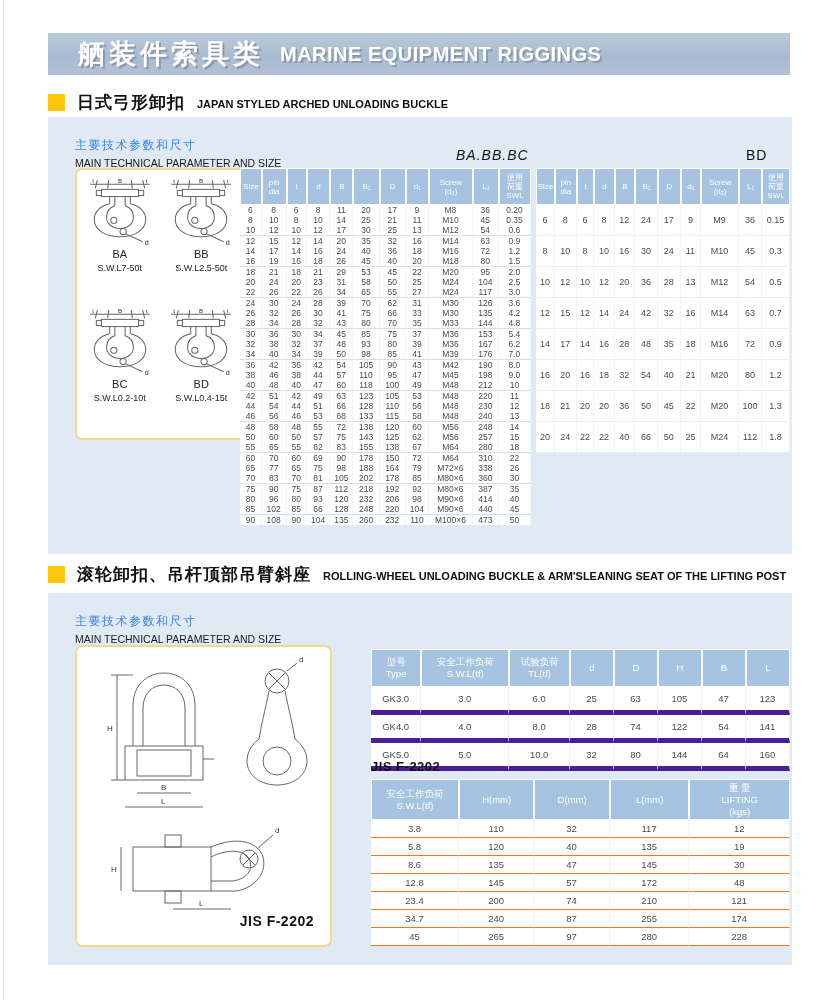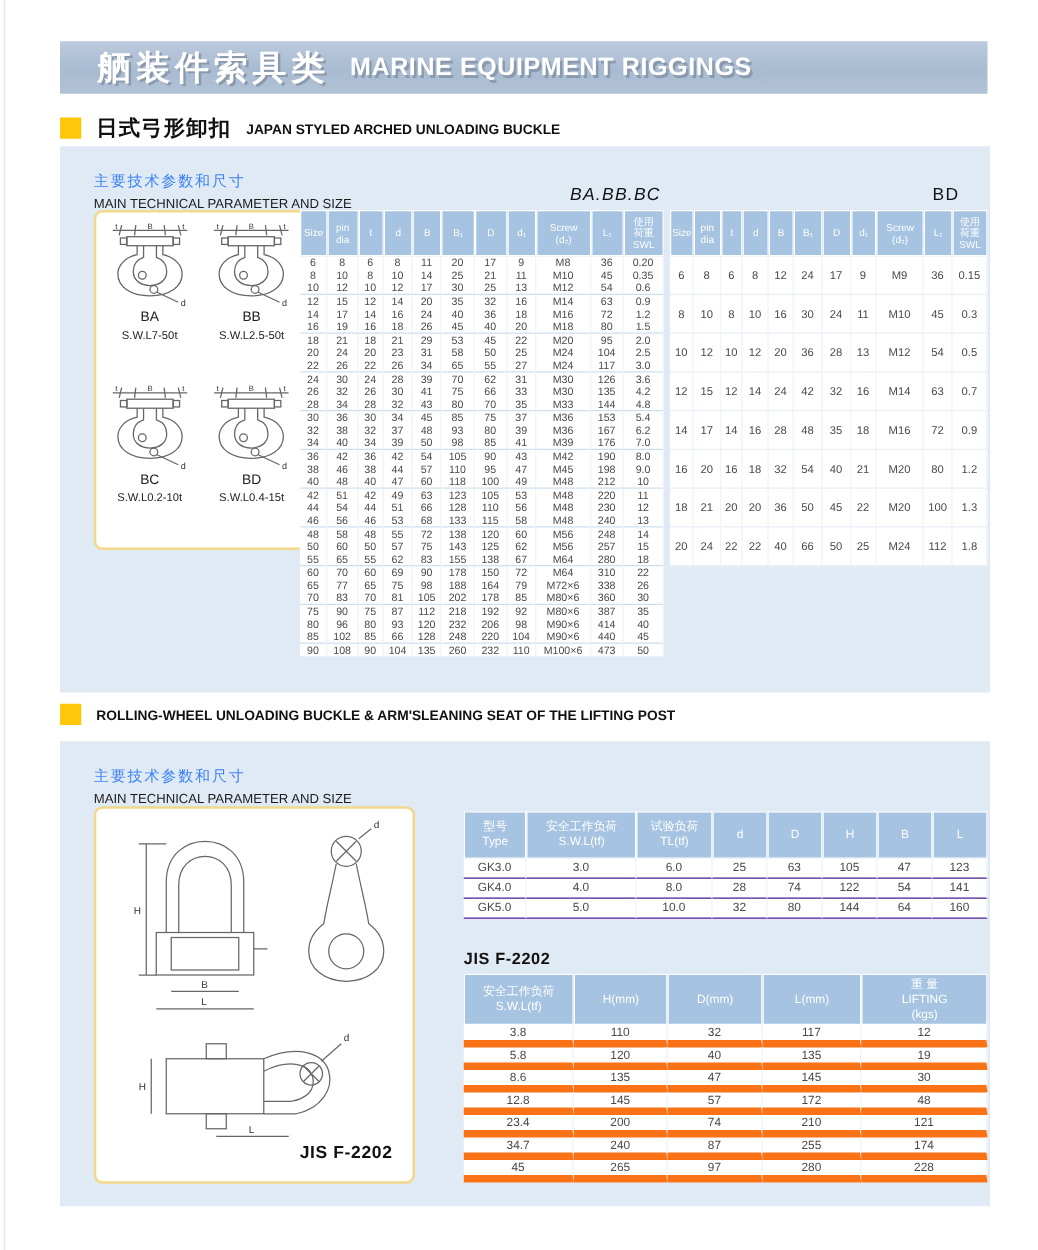--- a/index.html
+++ b/index.html
@@ -59,30 +59,30 @@
   .tbl2 { left:536px; top:168px; width:254px; }
   .tbl2 th { font-size:8px; line-height:9px; height:37px; }
   .tbl2 td { font-size:9px; height:31px; border-bottom:1px solid #e7eef6; }
   .tbl2 th:nth-child(1){width:7.5%} .tbl2 th:nth-child(2){width:8.5%} .tbl2 th:nth-child(3){width:7%}
   .tbl2 th:nth-child(4){width:8%}  .tbl2 th:nth-child(5){width:8%}  .tbl2 th:nth-child(6){width:9%}
   .tbl2 th:nth-child(7){width:9%}  .tbl2 th:nth-child(8){width:8%}  .tbl2 th:nth-child(9){width:15%}
   .tbl2 th:nth-child(10){width:9%} .tbl2 th:nth-child(11){width:11%}
 
   .tbl3 { left:371px; top:649px; width:419px; }
   .tbl3 th { font-size:9.5px; line-height:12px; height:38px; }
-  .tbl3 td { font-size:9.5px; height:16px; border-bottom:1px solid #4c1d95; }
+  .tbl3 td { font-size:9.5px; height:28px; border-bottom:5px solid #4c1d95; }
   .tbl3 th:nth-child(1){width:12%} .tbl3 th:nth-child(2){width:21%} .tbl3 th:nth-child(3){width:14.5%}
   .tbl3 th:nth-child(4){width:10.5%} .tbl3 th:nth-child(5){width:10.5%} .tbl3 th:nth-child(6){width:10.5%}
   .tbl3 th:nth-child(7){width:10.5%} .tbl3 th:nth-child(8){width:10.5%}
 
   .jis-label { position:absolute; left:371px; top:759px; font-size:13px; font-weight:bold; color:#111; letter-spacing:.5px; }
 
   .tbl4 { left:371px; top:779px; width:419px; }
   .tbl4 th { font-size:9.5px; line-height:12px; height:41px; }
-  .tbl4 td { font-size:9.5px; height:18px; border-bottom:6px solid #f97316; }
+  .tbl4 td { font-size:9.5px; height:18px; border-bottom:1px solid #f97316; }
   .tbl4 th:nth-child(1){width:21%} .tbl4 th:nth-child(2){width:18%} .tbl4 th:nth-child(3){width:18%}
   .tbl4 th:nth-child(4){width:19%} .tbl4 th:nth-child(5){width:24%}
 </style>
 </head>
 <body>
 
 <div class="edge-line"></div>
 
 <svg width="0" height="0" style="position:absolute" aria-hidden="true">
   <defs>
@@ -721,20 +721,21 @@
         <td>25</td>
         <td>M24</td>
         <td>112</td>
         <td>1.8</td>
       </tr>
     </tbody>
   </table>
 
 <div class="section-head sh2">
   <span class="bullet"></span>
+  <span class="sec-zh">滚轮卸扣、吊杆顶部吊臂斜座</span>
   <span class="sec-en">ROLLING-WHEEL UNLOADING BUCKLE &amp; ARM'SLEANING SEAT OF THE LIFTING POST</span>
 </div>
 
 <div class="panel panel2"></div>
 
 <div class="param p2">
   <div class="param-zh">主要技术参数和尺寸</div>
   <div class="param-en">MAIN TECHNICAL PARAMETER AND SIZE</div>
 </div>
 

